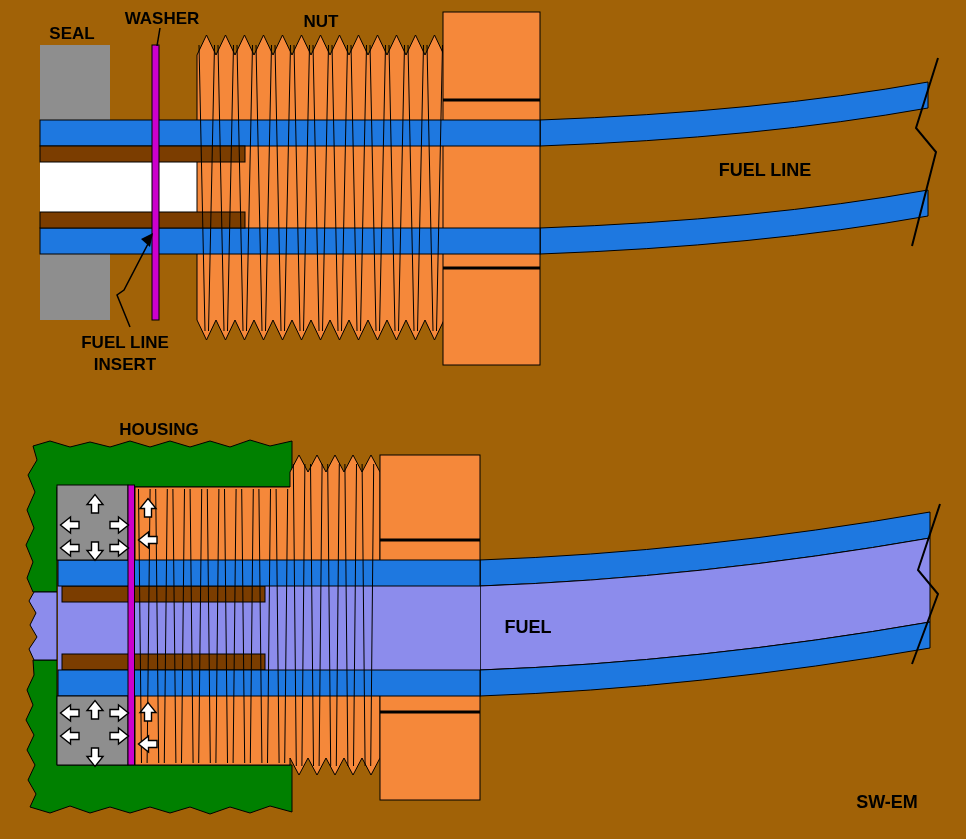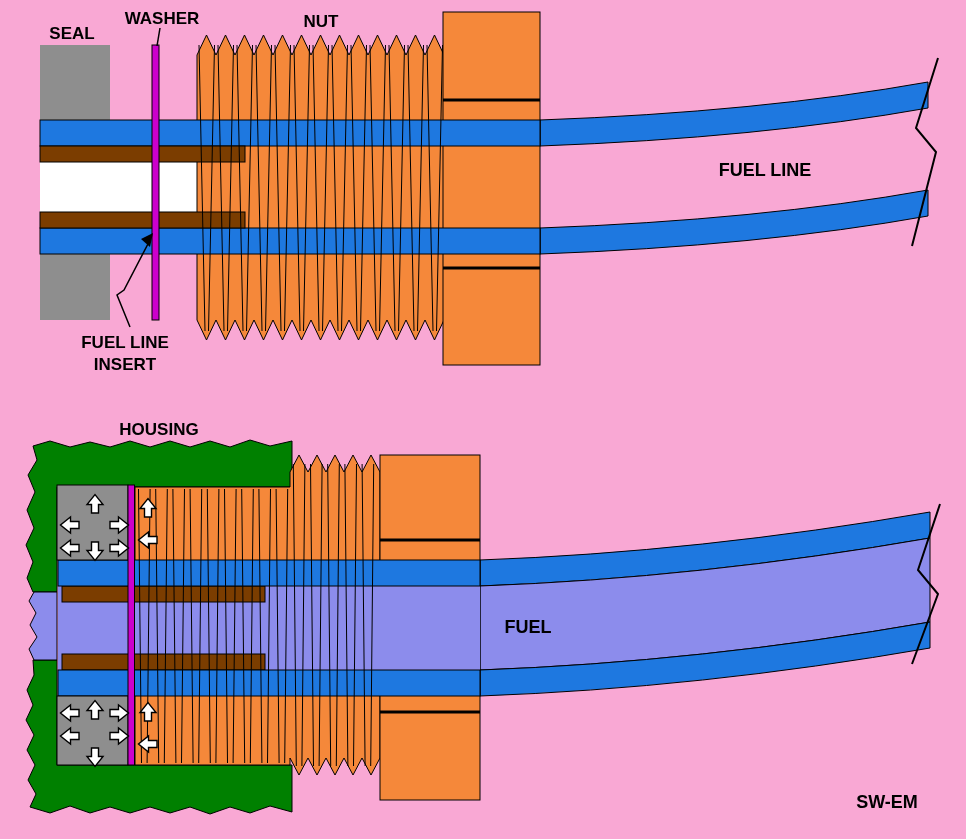--- a/index.html
+++ b/index.html
@@ -1,16 +1,16 @@
 <!DOCTYPE html>
 <html><head>
 <meta charset="utf-8">
 <style>
   html,body{margin:0;padding:0;background:#FFFFFF;}
-  .stage{width:966px;height:839px;position:relative;background:#f9a8d4;}
+  .stage{width:966px;height:839px;position:relative;background:#a16207;}
   svg{display:block;}
   .lbl{font-family:"Liberation Sans",sans-serif;font-weight:bold;fill:#000;}
   .s17{font-size:17px;}
   .s18{font-size:18px;}
 </style>
 </head>
 <body>
 
 <div class="stage">
 <svg width="966" height="839" viewBox="0 0 966 839">

